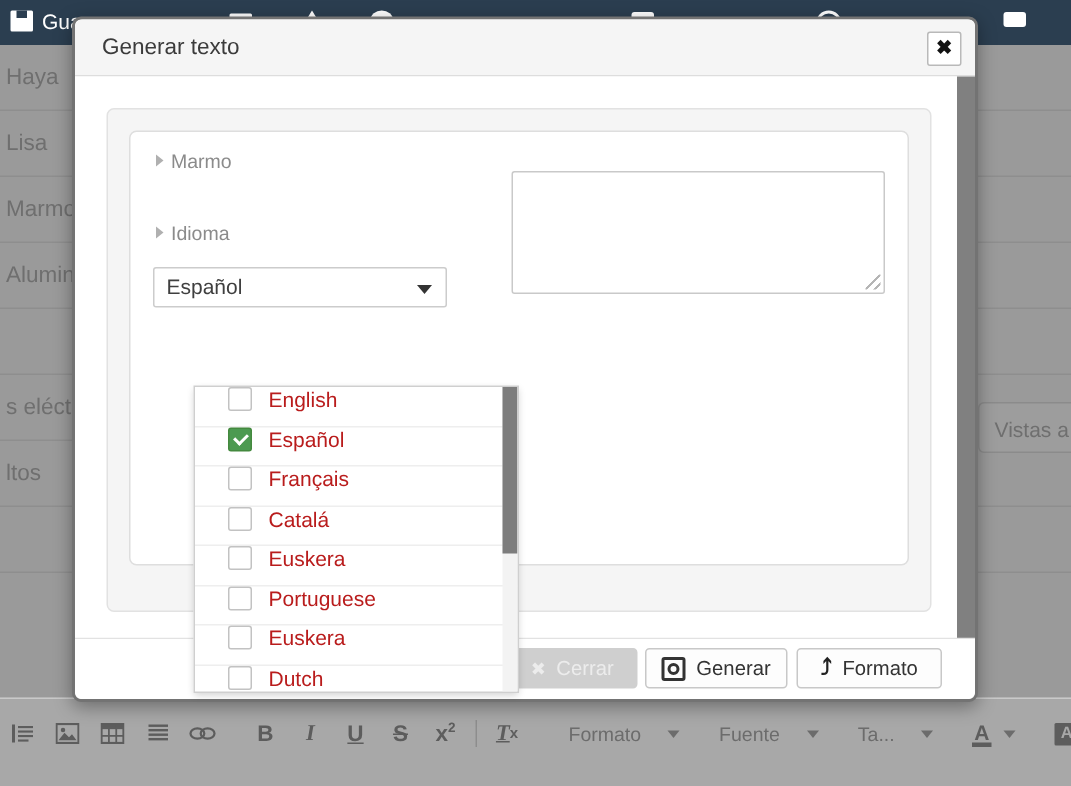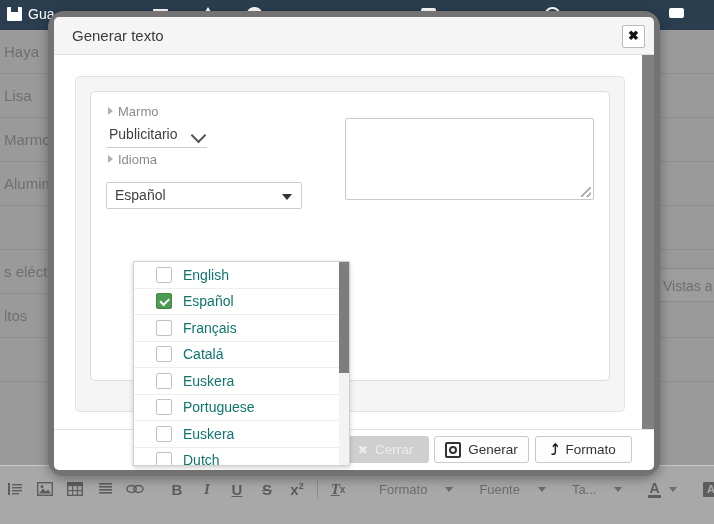--- a/index.html
+++ b/index.html
@@ -85,21 +85,21 @@
   }
   .icon-abc{color:#5d5d5d;font-size:9px;font-weight:bold;line-height:9px;text-align:center;}
   .icon-abc .chk{font-size:11px;display:block;margin-top:-1px;}
 
   
   .tool svg{display:block;}
 
   
   #modal{
     position:absolute;left:48px;top:11px;width:600px;height:453px;
-    background:#ffffff;border:6px solid #737373;border-radius:16px;
+    background:#ffffff;border:2px solid #737373;border-radius:6px;
     box-shadow:0 3px 12px rgba(0,0,0,.35);
     z-index:20;overflow:visible;
   }
   #modal-header{
     position:relative;height:37px;
     background:#f5f5f5;border-bottom:1px solid #dddddd;
     border-radius:5px 5px 0 0;
   }
   #modal-title{
     position:absolute;left:18px;top:10px;
@@ -167,22 +167,22 @@
 
   
   #idioma-dropdown{
     position:absolute;left:79px;top:206px;width:215px;height:203px;
     background:#ffffff;border:1px solid #cfcfcf;
     box-shadow:0 2px 5px rgba(0,0,0,.18);
     overflow:hidden;z-index:40;
   }
   .dd-item{
     position:relative;height:26.5px;border-bottom:1px solid #eeeeee;
-    display:flex;align-items:center;padding-left:22px;
-    font-size:14px;color:#0f766e;box-sizing:border-box;
+    display:flex;padding-left:22px;
+    font-size:14px;color:#b91c1c;box-sizing:border-box;
   }
   .dd-check{
     width:14px;height:14px;border:1px solid #c2c2c2;border-radius:2px;
     background:#fff;margin-right:11px;flex:0 0 auto;
     display:flex;align-items:center;justify-content:center;
   }
   .dd-item.checked .dd-check{background:#4c9a51;border-color:#44893f;}
   .dd-item.checked .dd-check:after{
     content:"";width:7px;height:3.5px;margin-top:-2px;
     border-left:2px solid #fff;border-bottom:2px solid #fff;
@@ -297,24 +297,20 @@
       <div id="modal-scroll-thumb"></div>
     </div>
 
     <div id="outer-panel">
       <div id="inner-panel">
 
         <div class="field-label" id="tipo-label">
           <span class="arrow"></span><span>Marmo</span>
         </div>
 
-        <div id="tipo-select">
-          <span class="txt">Publicitario</span>
-          <span class="chev"></span>
-        </div>
 
         <div class="field-label" id="idioma-label">
           <span class="arrow"></span><span>Idioma</span>
         </div>
 
         <div id="idioma-select">
           <span class="txt">Español</span>
           <span class="caret"></span>
         </div>
 

